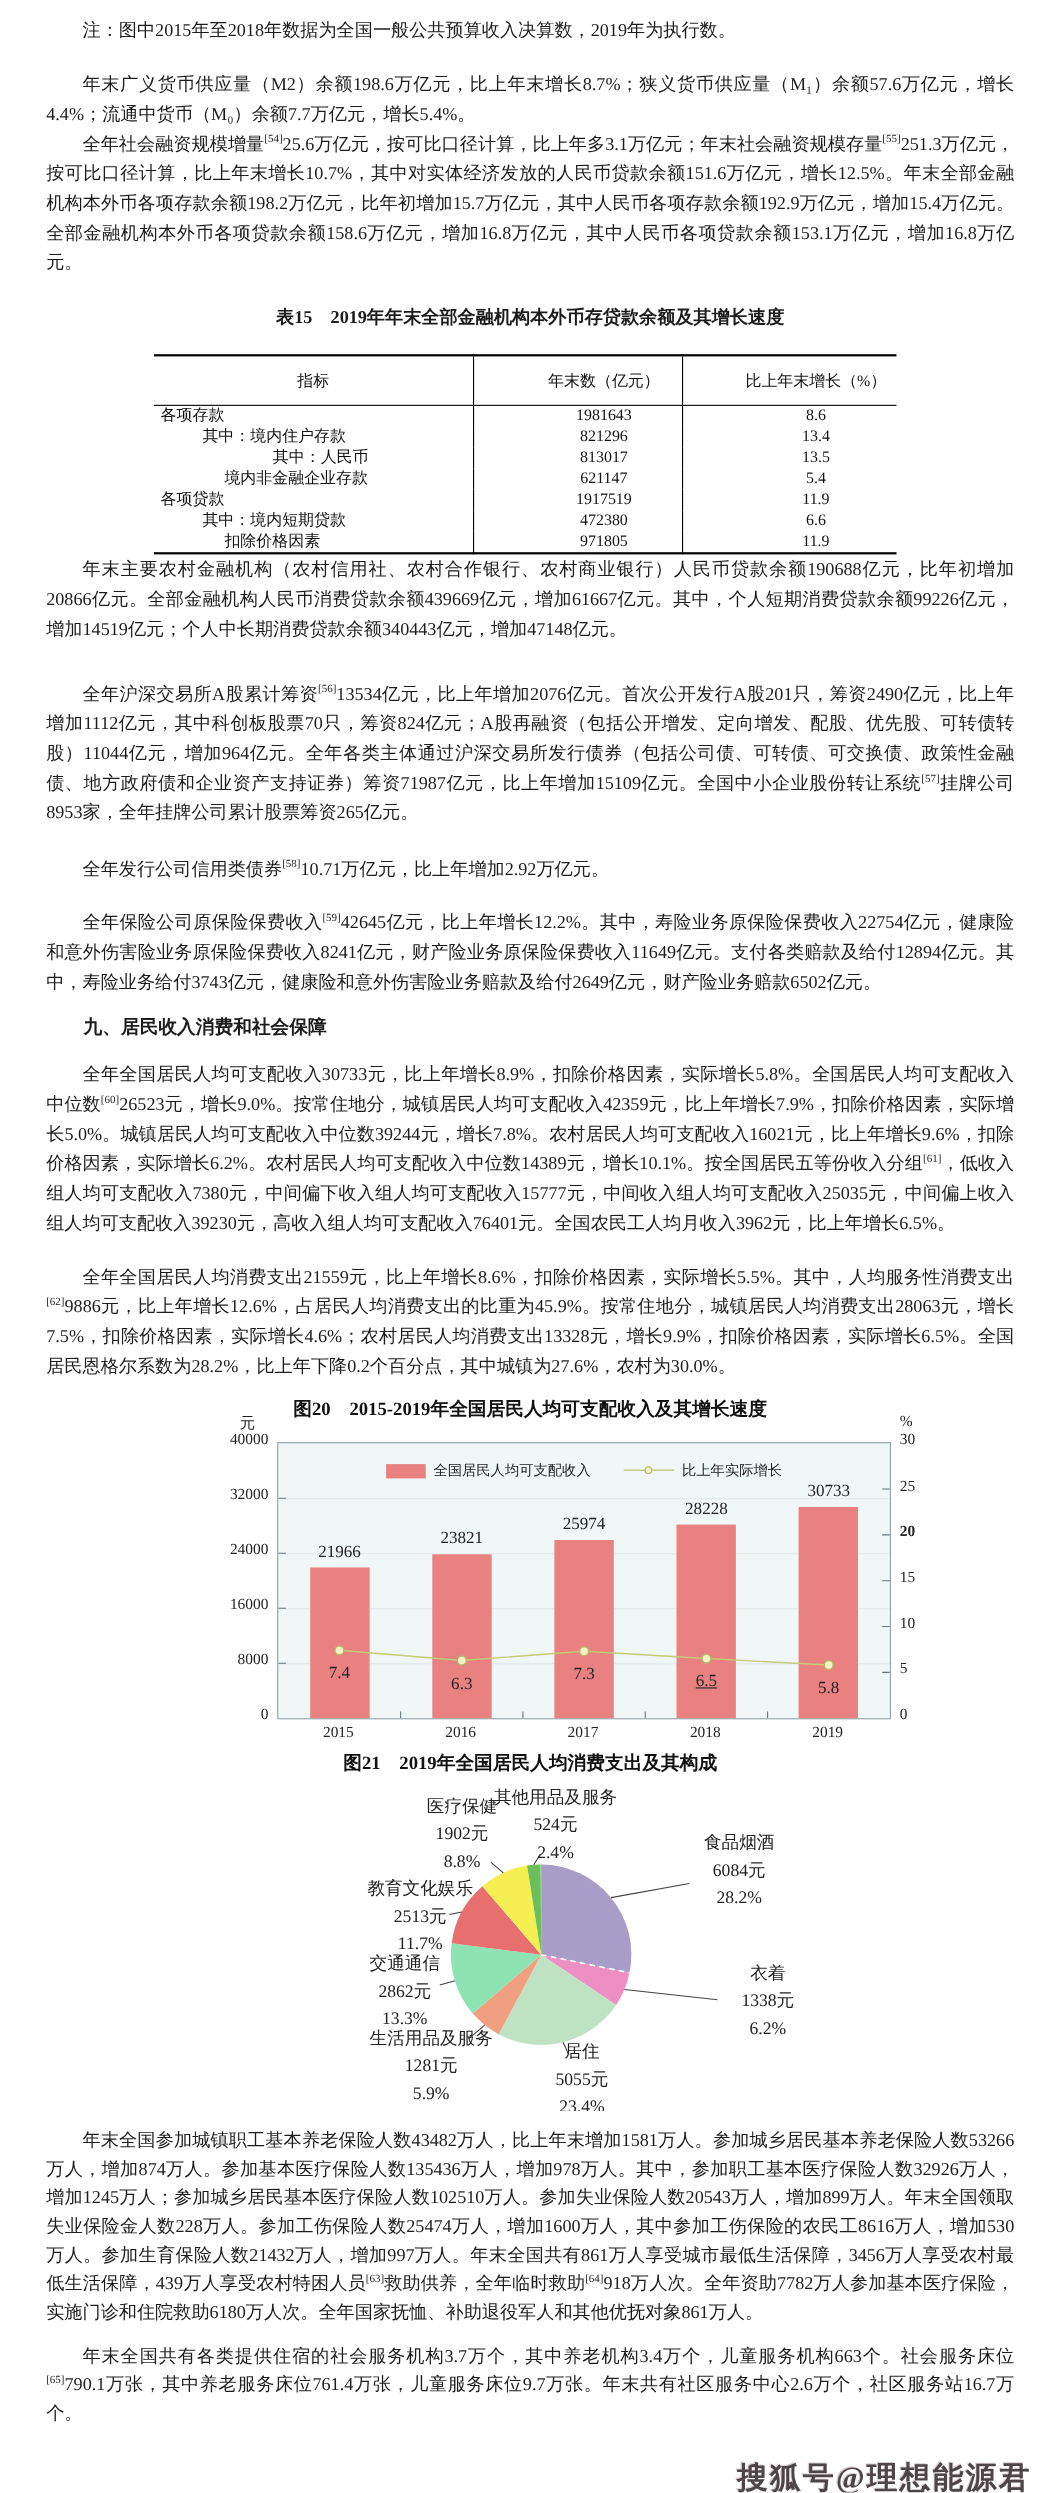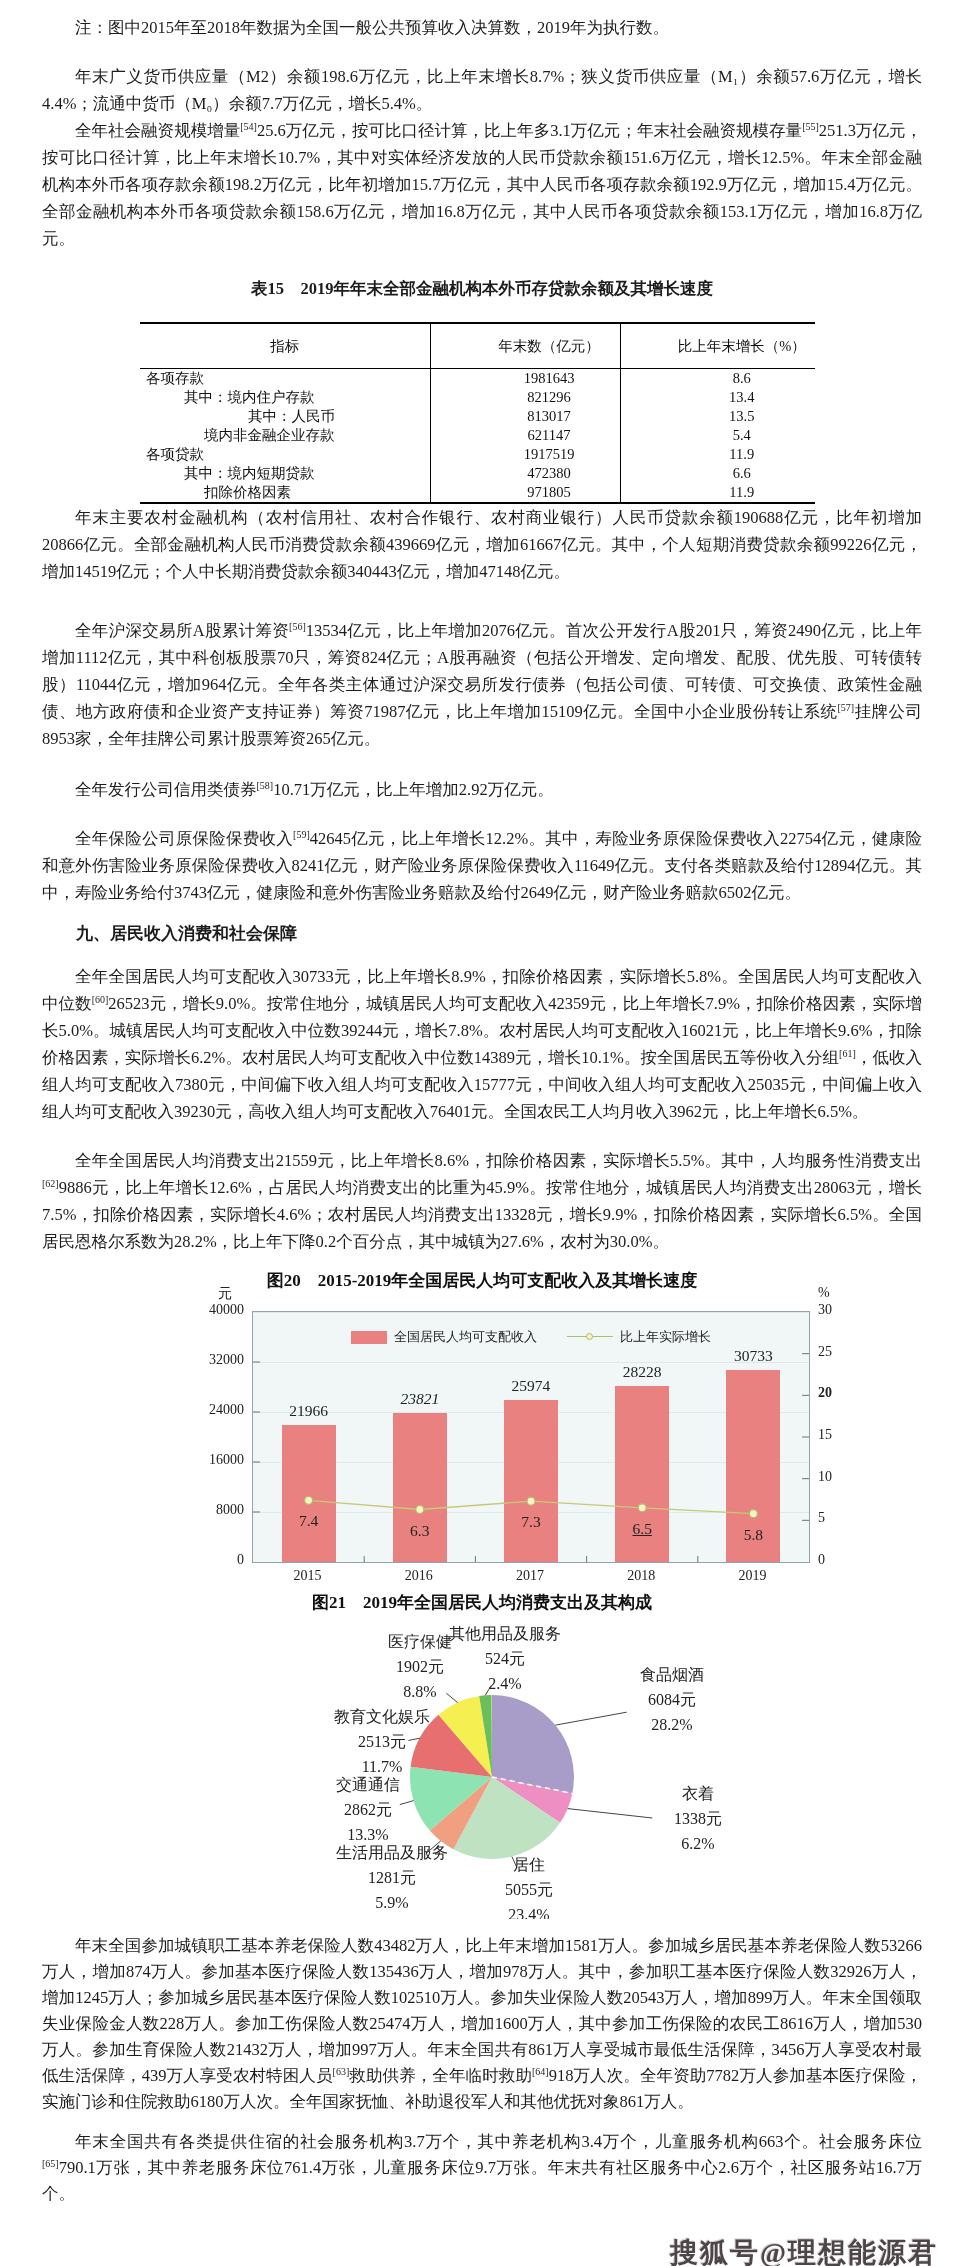--- a/index.html
+++ b/index.html
@@ -149,21 +149,21 @@
           <span class="leg-line">
               <span class="ll"></span>
               <span class="lc"></span>
             </span>
           <span id="leg-line-label">比上年实际增长</span>
         </span>
       </div>
     <div class="bar" style="left: 28.6px; width: 54px; height: 137.287px; background: rgb(233, 129, 129);"></div>
         <div class="bar-value" style="left: 0px; width: 111.2px; bottom: 142.287px; text-align: center;">21966</div>
         <div class="bar" style="left: 139.8px; width: 54px; height: 148.881px; background: rgb(233, 129, 129);"></div>
-        <div class="bar-value" style="left: 111.2px; width: 111.2px; bottom: 153.881px; text-align: center; font-style: italic;">23821</div>
+        <div class="bar-value" style="left: 111.2px; width: 111.2px; bottom: 153.881px; text-align: center;">23821</div>
         <div class="bar" style="left: 251px; width: 54px; height: 162.338px; background: rgb(233, 129, 129);"></div>
         <div class="bar-value" style="left: 222.4px; width: 111.2px; bottom: 167.338px; text-align: center;">25974</div>
         <div class="bar" style="left: 362.2px; width: 54px; height: 176.425px; background: rgb(233, 129, 129);"></div>
         <div class="bar-value" style="left: 333.6px; width: 111.2px; bottom: 181.425px; text-align: center;">28228</div>
         <div class="bar" style="left: 473.4px; width: 54px; height: 192.081px; background: rgb(233, 129, 129);"></div>
         <div class="bar-value" style="left: 444.8px; width: 111.2px; bottom: 197.081px; text-align: center;">30733</div>
         <div class="growth-label" style="left: 0px; width: 111.2px; top: 200.333px;">7.4</div>
         <div class="growth-label" style="left: 111.2px; width: 111.2px; top: 209.5px;">6.3</div>
         <div class="growth-label" style="left: 222.4px; width: 111.2px; top: 201.167px;">7.3</div>
         <div class="growth-label" style="left: 333.6px; width: 111.2px; top: 207.833px; text-decoration: underline;">6.5</div>

